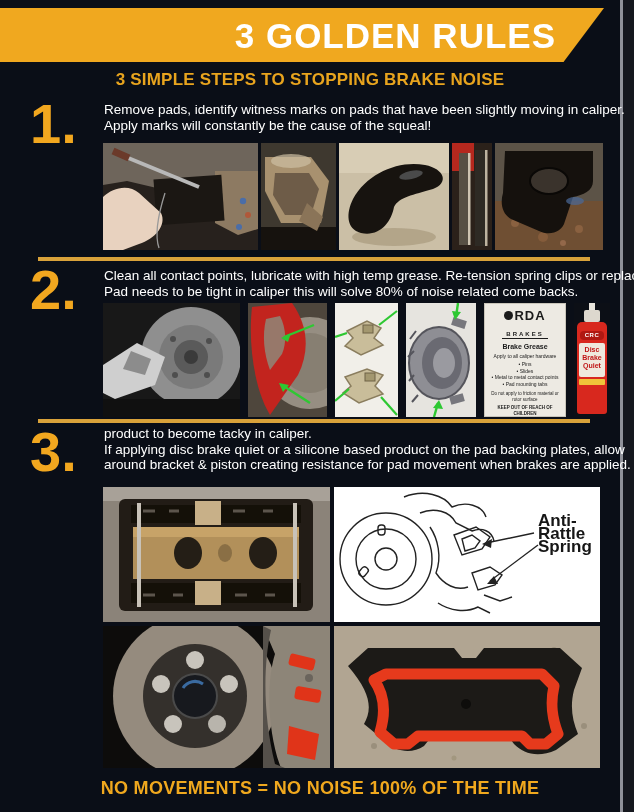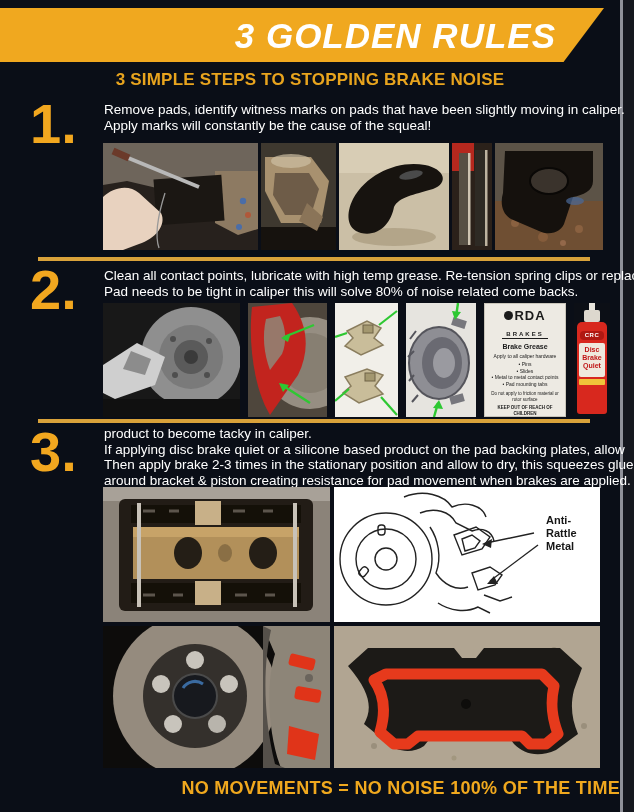--- a/index.html
+++ b/index.html
@@ -10,21 +10,20 @@
   }
   
   .scan-edge-line{position:absolute;left:620px;top:0;width:3px;height:812px;background:#a9a9b2;opacity:.85;}
   .scan-edge-outer{position:absolute;left:623px;top:0;width:11px;height:812px;background:#15171e;}
 
   
   .banner{
     position:absolute;left:0;top:8px;width:604px;height:54px;background:#f0a81f;
     -webkit-clip-path:polygon(0 0,100% 0,93.3% 100%,0 100%);
     clip-path:polygon(0 0,100% 0,93.3% 100%,0 100%);
-    font-style:italic;
   }
   .banner-title{
     position:absolute;right:48px;top:0;height:54px;line-height:55px;
     color:#ffffff;font-size:35px;font-weight:800;letter-spacing:1px;white-space:nowrap;
   }
   .subtitle{
     position:absolute;left:0;top:70px;width:620px;text-align:center;
     color:#e8a41e;font-size:17px;font-weight:bold;letter-spacing:.2px;
   }
 
@@ -62,25 +61,25 @@
   .bottle-nozzle{position:absolute;left:15px;top:0;width:6px;height:7px;background:#e8e4dc;}
   .bottle-cap{position:absolute;left:10px;top:7px;width:16px;height:12px;background:#ddd8ce;border-radius:2px;}
   .bottle-body{position:absolute;left:3px;top:19px;width:30px;height:92px;background:#d8281e;border-radius:5px 5px 3px 3px;}
   .bottle-crc{position:absolute;left:6px;top:28px;width:24px;height:9px;background:#b01812;border-radius:4px;
     color:#fff;font-size:6px;font-weight:800;text-align:center;line-height:9px;letter-spacing:.5px;}
   .bottle-label{position:absolute;left:5px;top:40px;width:26px;height:34px;background:#efe9dd;border-radius:2px;
     color:#c01616;font-weight:800;font-size:7px;line-height:8px;text-align:center;padding-top:3px;box-sizing:border-box;}
   .bottle-band{position:absolute;left:5px;top:76px;width:26px;height:6px;background:#f0c43a;border-radius:1px;}
 
   
-  .diagram-label{position:absolute;left:204px;top:27px;color:#161616;font-size:11px;font-weight:600;line-height:13px;margin-left:8px;}
+  .diagram-label{position:absolute;left:204px;top:27px;color:#161616;font-size:17px;font-weight:600;line-height:13px;}
 
   .footer{
-    position:absolute;left:0;top:778px;width:620px;text-align:right;
-    color:#f0a81e;font-size:18px;font-weight:800;letter-spacing:.3px;
+    position:absolute;left:0;top:778px;width:620px;text-align:center;
+    color:#f0a81e;font-size:18px;font-weight:800;letter-spacing:.3px;padding-left:10px;
   }
 </style>
 </head>
 <body>
 
 <div class="page">
 
   <div class="scan-edge-line"></div>
   <div class="scan-edge-outer"></div>
 
@@ -257,21 +256,20 @@
       <div class="bottle-band"></div>
     </div>
   </div>
 
   <div class="divider" style="top:419px;"></div>
 
   <div class="step-number" style="top:424px;">3.</div>
   <div class="step-text" style="top:426px;">
     <div>product to become tacky in caliper.</div>
     <div>If applying disc brake quiet or a silicone based product on the pad backing plates, allow</div>
-    <div>Then apply brake 2-3 times in the stationary position and allow to dry, this squeezes glue</div>
     <div>around bracket &amp; piston creating resistance for pad movement when brakes are applied.</div>
   </div>
 
   <div class="grid3">
 
     <div class="photo">
       <svg width="227" height="135" viewBox="0 0 227 135">
         <rect width="227" height="135" fill="#8b8379"></rect>
         <rect width="227" height="14" fill="#a8a198"></rect>
         <rect x="16" y="12" width="194" height="112" rx="6" fill="#221c16"></rect>
@@ -308,21 +306,21 @@
           <path d="M104,116 C116,124 132,126 144,120 L156,126"></path>
           <path d="M150,108 l16,6 12,-4"></path>
         </g>
         <line x1="200" y1="46" x2="152" y2="56" stroke="#222" stroke-width="1.4"></line>
         <polygon points="148,57 158,52 157,61" fill="#222"></polygon>
         <line x1="204" y1="58" x2="156" y2="94" stroke="#222" stroke-width="1.4"></line>
         <polygon points="153,97 160,89 164,97" fill="#222"></polygon>
       </svg>
       <div class="diagram-label">
         <div>Anti-Rattle</div>
-        <div>Metal</div>
+        <div>Spring</div>
       </div>
     </div>
 
     <div class="photo">
       <svg width="227" height="142" viewBox="0 0 227 142">
         <rect width="227" height="142" fill="#0d0c0b"></rect>
         <circle cx="92" cy="70" r="82" fill="#958b7e"></circle>
         <circle cx="92" cy="70" r="52" fill="#34302c"></circle>
         <circle cx="92" cy="70" r="22" fill="#17191e" stroke="#4a4a4a" stroke-width="2"></circle>
         <path d="M80,62 a14,14 0 0 1 20,-4" stroke="#3a6aa0" stroke-width="3" fill="none"></path>

